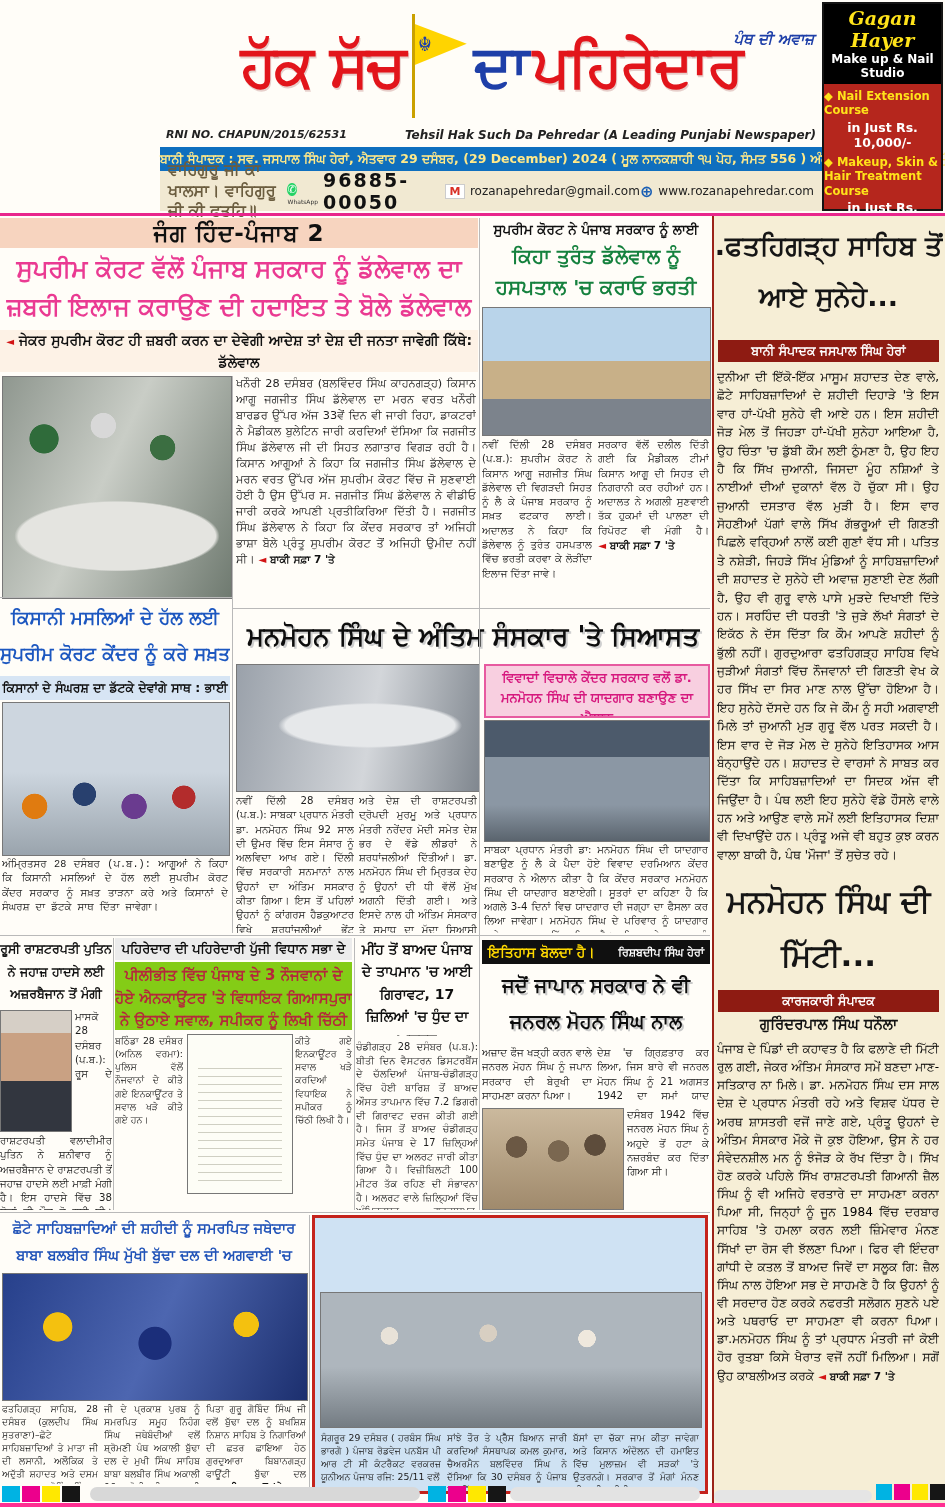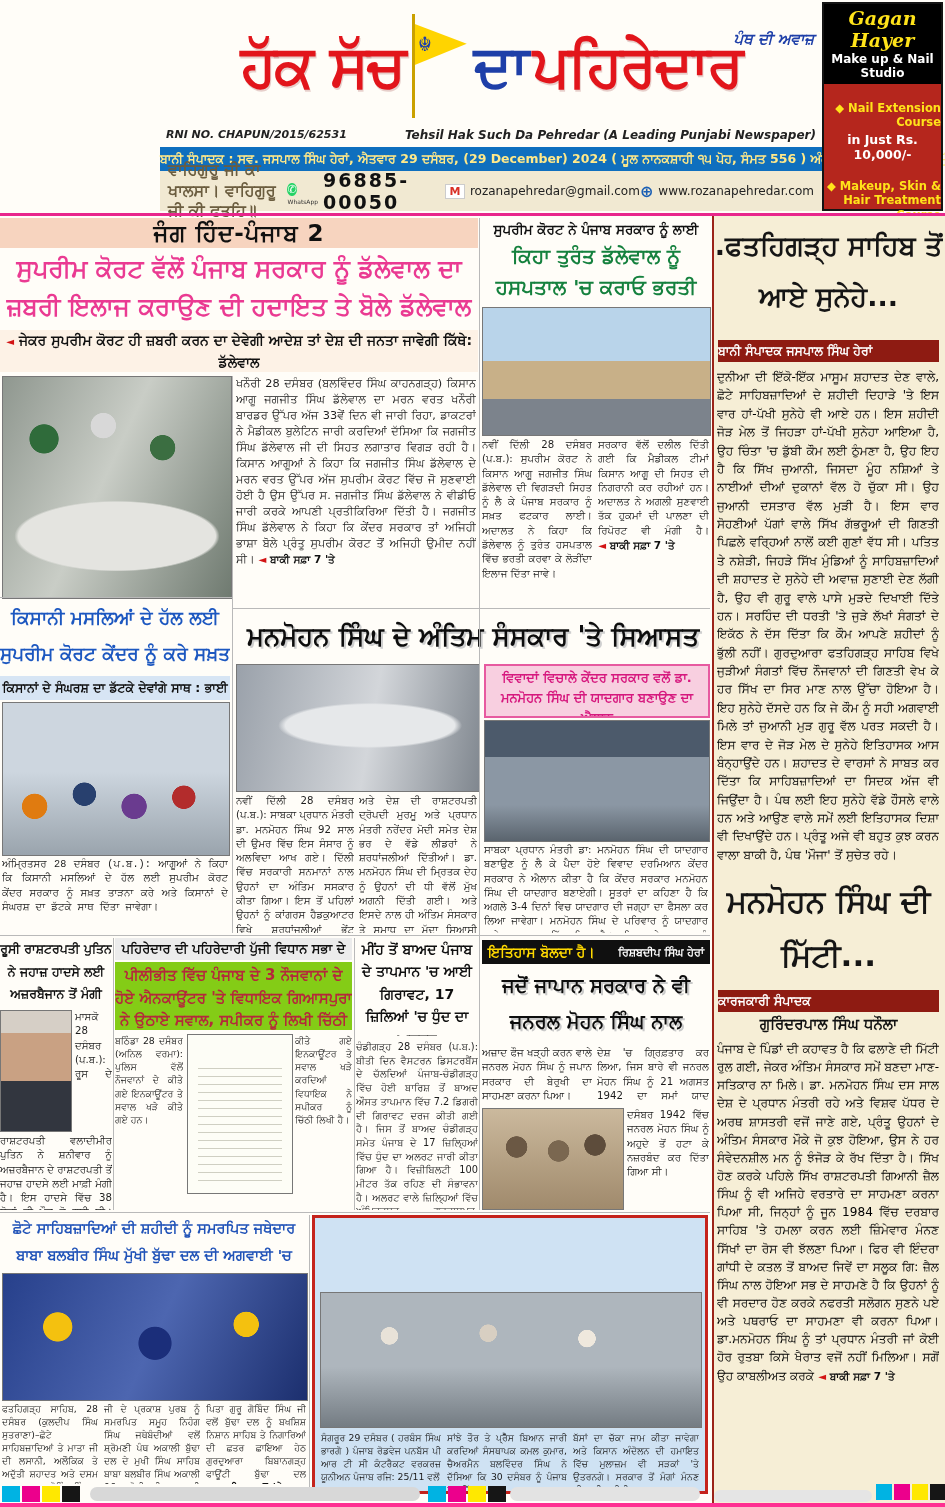--- a/index.html
+++ b/index.html
@@ -44,21 +44,21 @@
   .wa-num{font-size:19px;font-weight:bold;letter-spacing:2px;color:#111;}
   .gm-icon{width:18px;height:13px;background:#fff;border:1px solid #ccc;color:#d93025;font-weight:bold;
            font-size:11px;line-height:13px;text-align:center;}
   .globe-icon{color:#1a5fb4;font-size:16px;font-weight:bold;}
   .small-link{font-size:12px;color:#222;}
   #ad-box{left:822px;top:2px;width:121px;height:209px;background:#b5261d;border:2px solid #141414;
           box-sizing:border-box;}
   .ad-head{background:#000;padding:3px 2px 4px;text-align:center;}
   .ad-script{color:#ffe31a;font-family:"DejaVu Serif",serif;font-style:italic;font-weight:bold;font-size:19px;}
   .ad-sub{color:#fff;font-weight:bold;font-size:12px;margin-top:1px;}
-  .ad-item{color:#ffe31a;font-weight:bold;font-size:11.5px;text-align:right;margin-top:17px;line-height:1.25;}
+  .ad-item{color:#ffe31a;font-weight:bold;font-size:11.5px;text-align:left;margin-top:5px;line-height:1.25;}
   .ad-price{color:#fff;font-weight:bold;font-size:12.5px;text-align:center;margin-top:2px;}
   .ad-contact{color:#fff;font-size:9.5px;text-align:center;margin-top:6px;line-height:1.5;padding:0 3px;}
   .hdr-divider{left:0;top:213px;width:945px;height:3px;background:#e8268c;}
   
   .gbody{font-size:11.3px;line-height:1.42;color:#1c1c1c;}
   .gbody-s{font-size:10.2px;line-height:1.4;color:#1c1c1c;}
   .cont{white-space:nowrap;font-weight:bold;font-size:10.5px;color:#111;}
   .cont .arr{color:#d21414;}
   
   .jang-band{left:0;top:218px;width:478px;height:30px;background:#f7d4bf;color:#101010;font-weight:800;
@@ -114,21 +114,21 @@
   .mm-head{left:236px;top:612px;width:474px;height:48px;color:#0d0d0d;font-weight:800;font-size:26px;
            text-align:center;line-height:48px;text-shadow:2px 2px 0 #cfcfcf;}
   .pink-box{left:484px;top:664px;width:226px;height:54px;background:#f8cfe0;border:2px solid #e75aa0;
             box-sizing:border-box;color:#d6187e;font-weight:bold;font-size:13px;line-height:1.55;
             text-align:center;padding-top:2px;}
   
   #right-rail{left:712px;top:216px;width:233px;height:1288px;background:#f6eed6;border-left:2px solid #9b2318;
               box-sizing:border-box;}
   .ed-head{left:714px;top:220px;width:229px;height:118px;color:#151515;font-weight:800;font-size:27px;
            line-height:1.9;text-align:center;}
-  .red-band{background:#8e1b12;color:#fff;font-weight:bold;font-size:12.5px;line-height:22px;text-align:left;}
+  .red-band{background:#8e1b12;color:#fff;font-weight:bold;font-size:12.5px;line-height:22px;text-align:center;}
   .ed-band{left:718px;top:340px;width:221px;height:22px;}
   .ed-body{left:717px;top:368px;width:222px;height:498px;font-size:12.1px;line-height:1.52;}
   .mitti-head{left:714px;top:874px;width:229px;height:114px;color:#151515;font-weight:800;font-size:31px;
               line-height:1.75;text-align:center;}
   .mitti-band{left:718px;top:990px;width:221px;height:22px;}
   .mitti-byline{left:714px;top:1015px;width:229px;height:22px;color:#111;font-weight:800;font-size:15px;
                 text-align:center;}
   .mitti-body{left:717px;top:1040px;width:222px;height:444px;font-size:12.1px;line-height:1.5;}
   
   .putin-head{left:0;top:938px;width:112px;height:70px;font-weight:800;font-size:12.5px;line-height:1.8;

